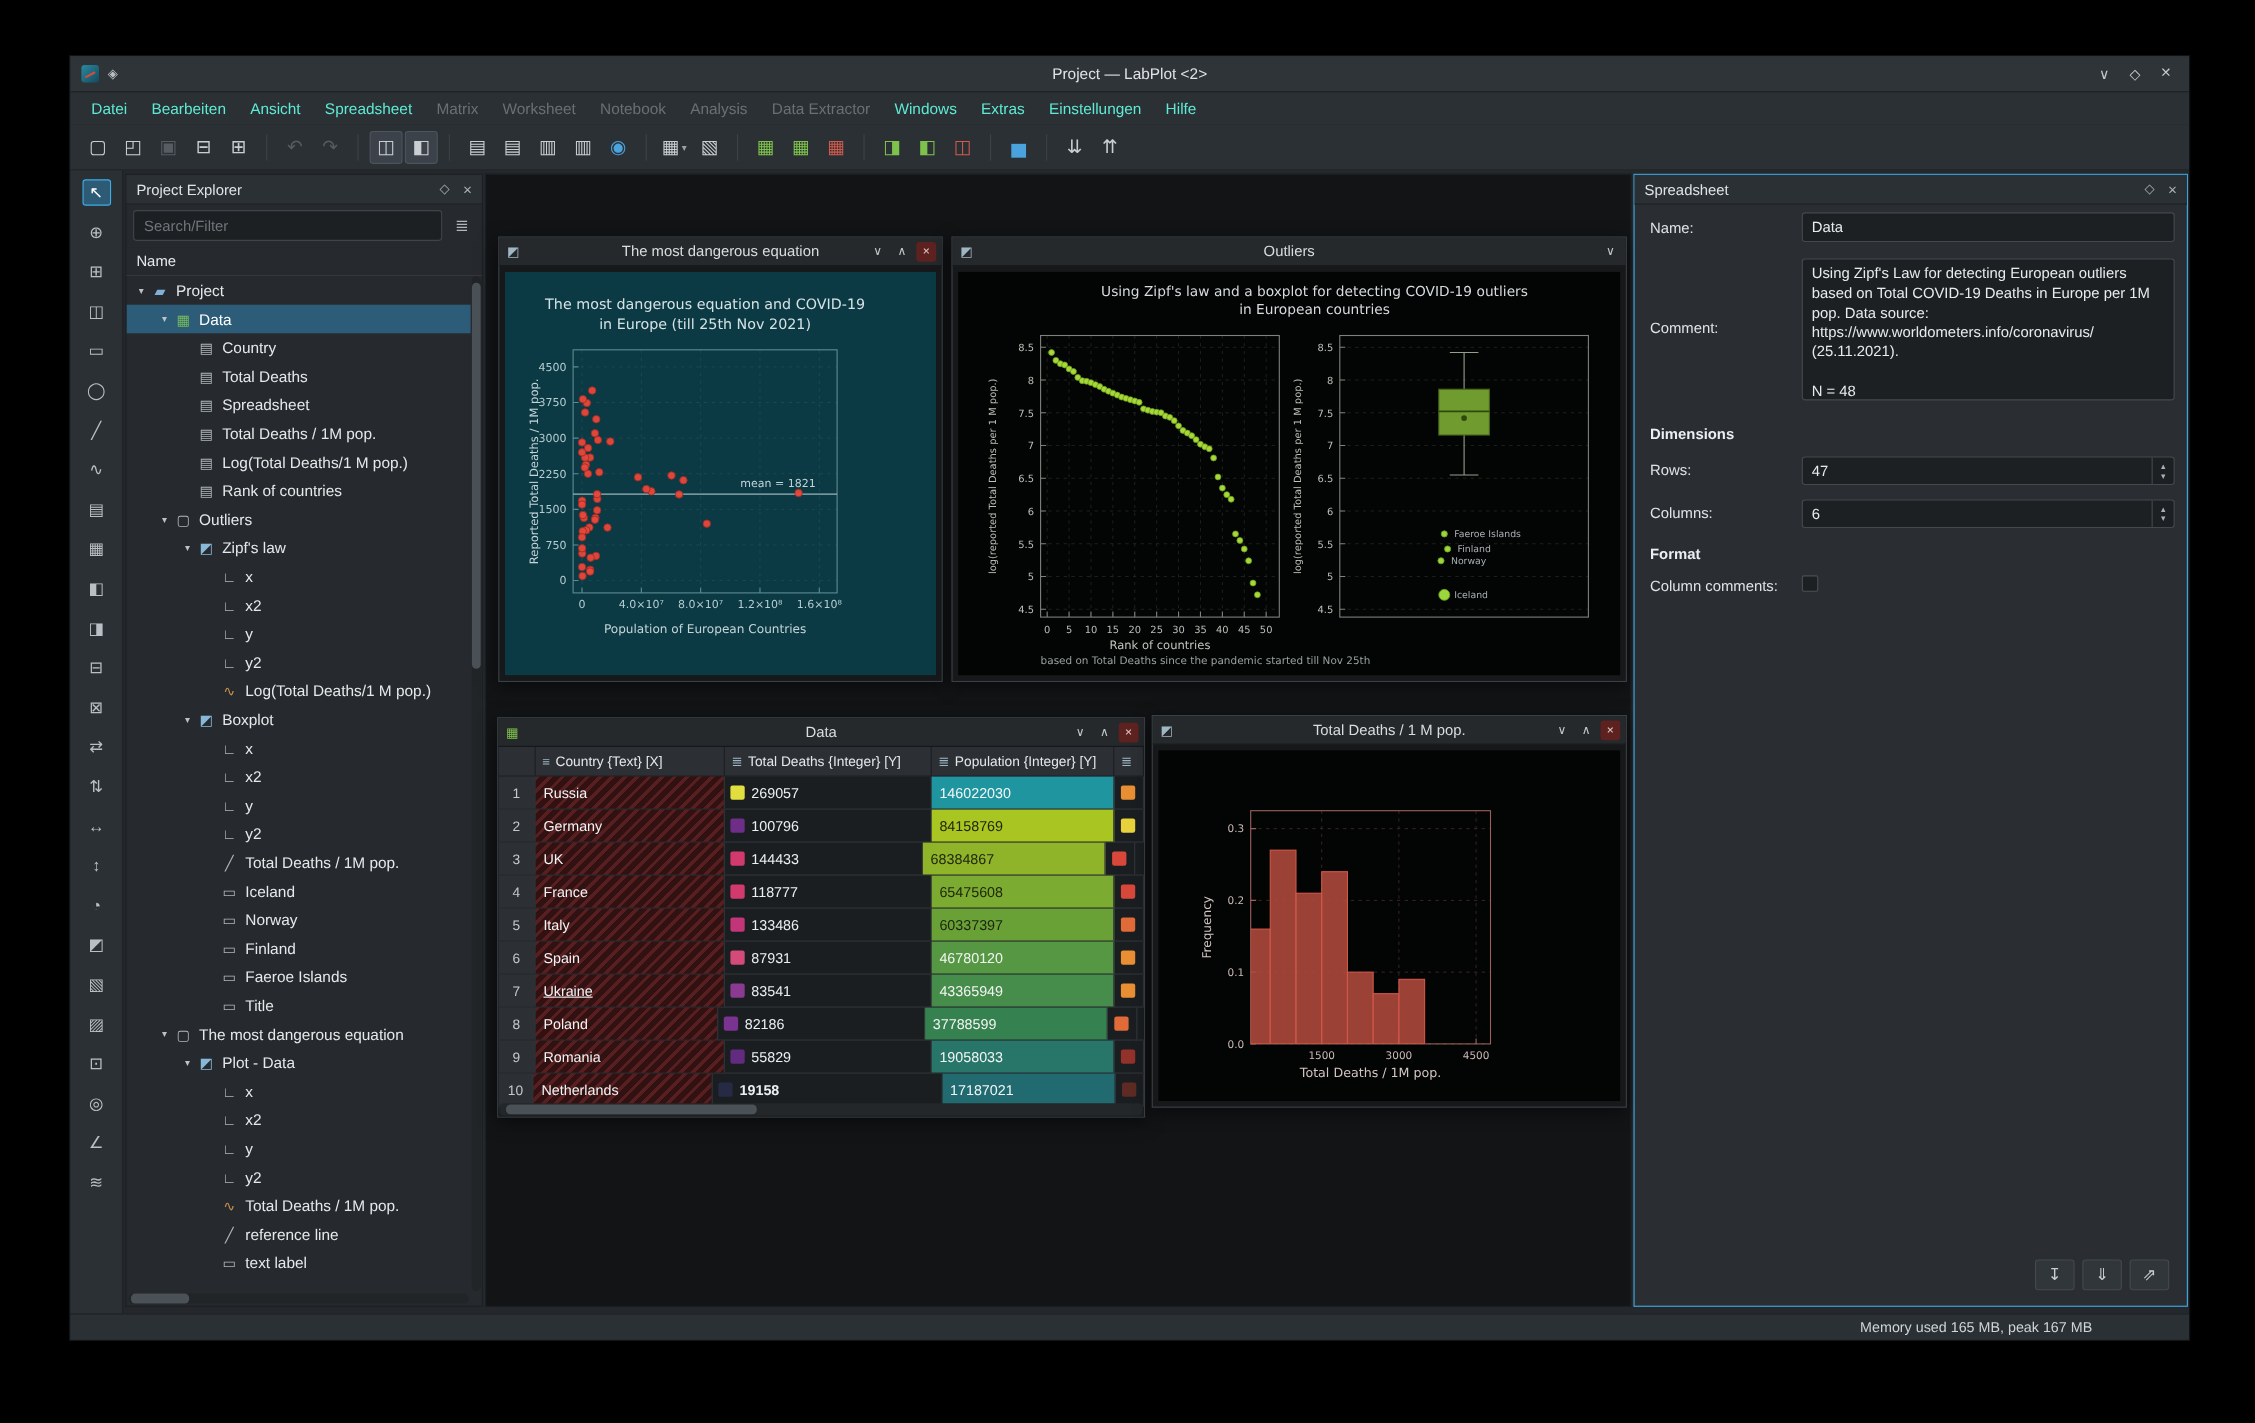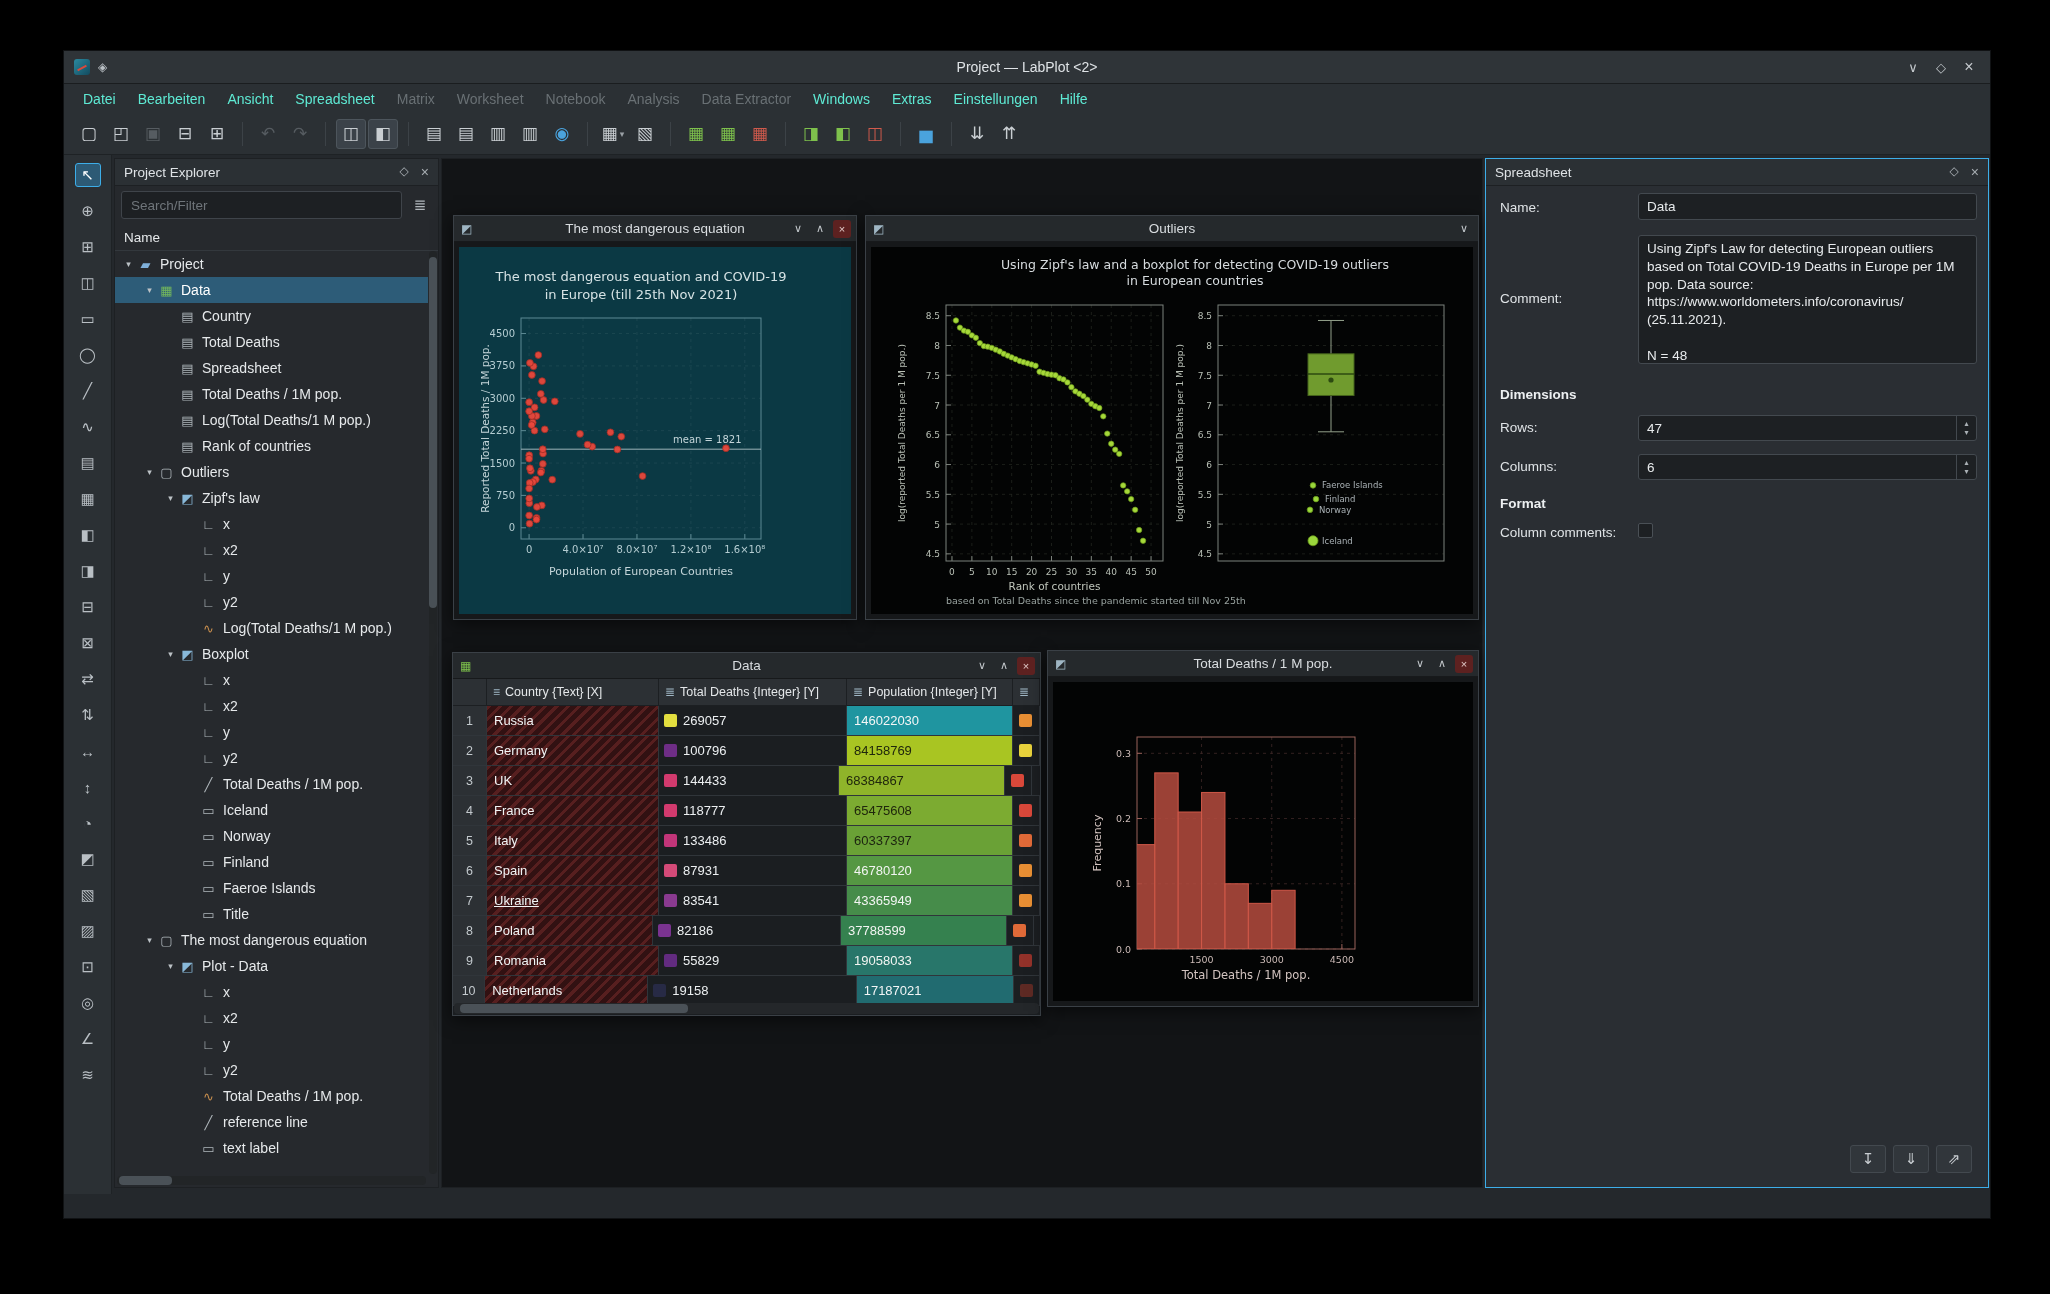--- a/index.html
+++ b/index.html
@@ -863,21 +863,21 @@
                 <span>55829</span>
               </div>
               <div class="dt-cell dt-pop" style="width: 166px; background: rgb(40, 118, 106); color: rgb(242, 245, 242);">19058033</div>
               <div class="dt-cell dt-extra" style="width: 27px;">
                 <span class="swatch" style="background: rgb(147, 50, 42);"></span>
               </div>
             </div>
             <div class="dt-row">
               <div class="dt-cell dt-n" style="width: 34px;">10</div>
               <div class="dt-cell dt-country" style="width: 172px;">Netherlands</div>
-              <div class="dt-cell dt-deaths" style="width: 220px;">
+              <div class="dt-cell dt-deaths" style="width: 220px; font-weight: bold;">
                 <span class="swatch" style="background: rgb(39, 42, 69);"></span>
                 <span>19158</span>
               </div>
               <div class="dt-cell dt-pop" style="width: 166px; background: rgb(33, 107, 112); color: rgb(242, 245, 246);">17187021</div>
               <div class="dt-cell dt-extra" style="width: 27px;">
                 <span class="swatch" style="background: rgb(94, 42, 36);"></span>
               </div>
             </div>
           </div>
         <div class="dt-hscroll">
@@ -982,14 +982,17 @@
 
       <div class="pbtns" id="panel-buttons">
           <div class="pbtn">↧</div>
           <div class="pbtn">⇓</div>
           <div class="pbtn">⇗</div>
         </div>
     </div>
 
   </div>
 
+  <div class="statusbar">
+    <span>Memory used 165 MB, peak 167 MB</span>
+  </div>
 
 </div>
 
 </body></html>

